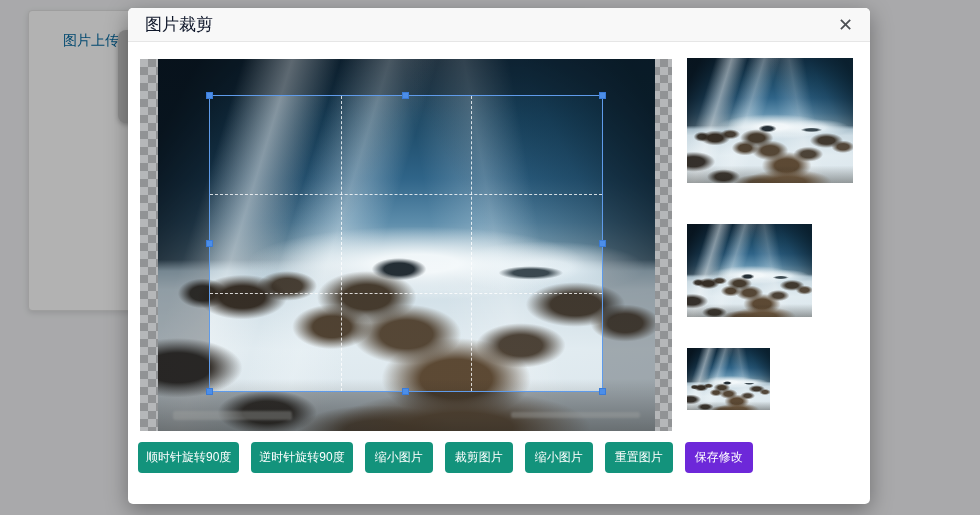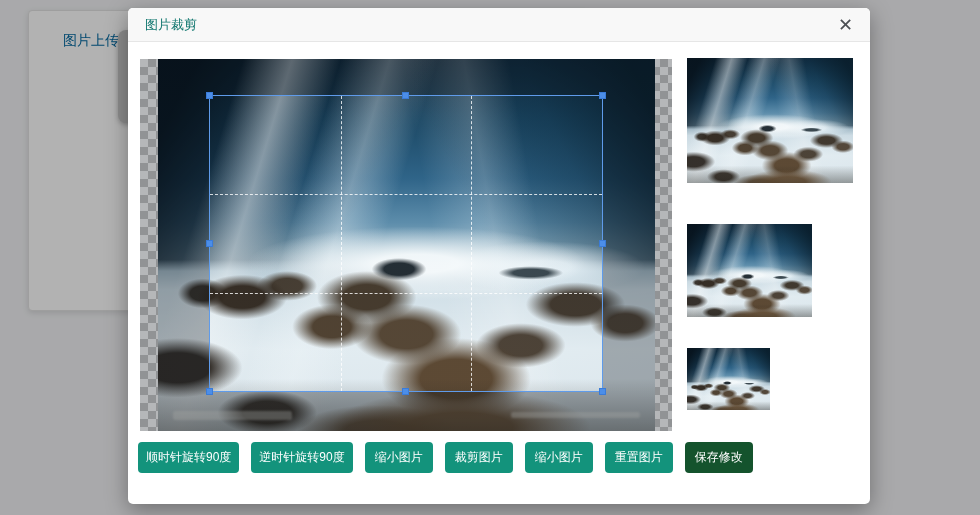--- a/index.html
+++ b/index.html
@@ -16,21 +16,21 @@
                 background:#c7c7c7; border-radius:8px; box-shadow:0 2px 5px rgba(0,0,0,.25); }
 
   
   .backdrop { position:absolute; inset:0; background:rgba(0,0,0,.30); }
 
   
   .modal { position:absolute; left:128px; top:8px; width:742px; height:496px;
            background:#ffffff; border-radius:5px; box-shadow:0 6px 22px rgba(0,0,0,.35); }
   .modal-header { height:34px; background:#f8f8f8; border-bottom:1px solid #e6e6e6;
                   border-radius:5px 5px 0 0; display:flex; align-items:center; padding:0 17px; }
-  .modal-title { font-size:13px; color:#0f766e; }
+  .modal-title { font-size:17px; color:#0f172a; }
   .modal-close { margin-left:auto; font-size:18px; line-height:18px; color:#4c4f54; cursor:pointer; }
 
   
   .editor { position:absolute; left:12px; top:51px; width:532px; height:372px; overflow:hidden;
             background-image:conic-gradient(#cccccc 25%, #ffffff 0 50%, #cccccc 0 75%, #ffffff 0);
             background-size:16px 16px; }
   .photo { position:relative;
     background:
       linear-gradient(180deg, rgba(25,25,20,0) 86%, rgba(28,26,20,.38) 100%),
       radial-gradient(ellipse 26% 10% at 61% 99%, rgba(122,94,64,.95) 40%, rgba(122,94,64,0) 100%),
@@ -83,21 +83,21 @@
   .preview { position:absolute; left:559px; }
   .preview-large  { top:50px;  width:166px; height:125px; }
   .preview-medium { top:216px; width:125px; height:93px; }
   .preview-small  { top:340px; width:83px;  height:62px; }
 
   
   .toolbar { position:absolute; left:10px; top:434px; display:flex; gap:12px; }
   .btn { height:31px; border:none; border-radius:4px; color:#ffffff; font-size:12px;
          font-family:"Liberation Sans", sans-serif; padding:0 10px; cursor:pointer; white-space:nowrap; }
   .btn-green  { background:#13937c; }
-  .btn-orange { background:#14532d; }
+  .btn-orange { background:#6d28d9; }
   .btn-wide { padding:0 8px; }
 </style>
 </head>
 <body>
 
 <div class="page">
   <div class="card">
     <span class="upload-label">图片上传</span>
     <div class="upload-box"></div>
   </div>

